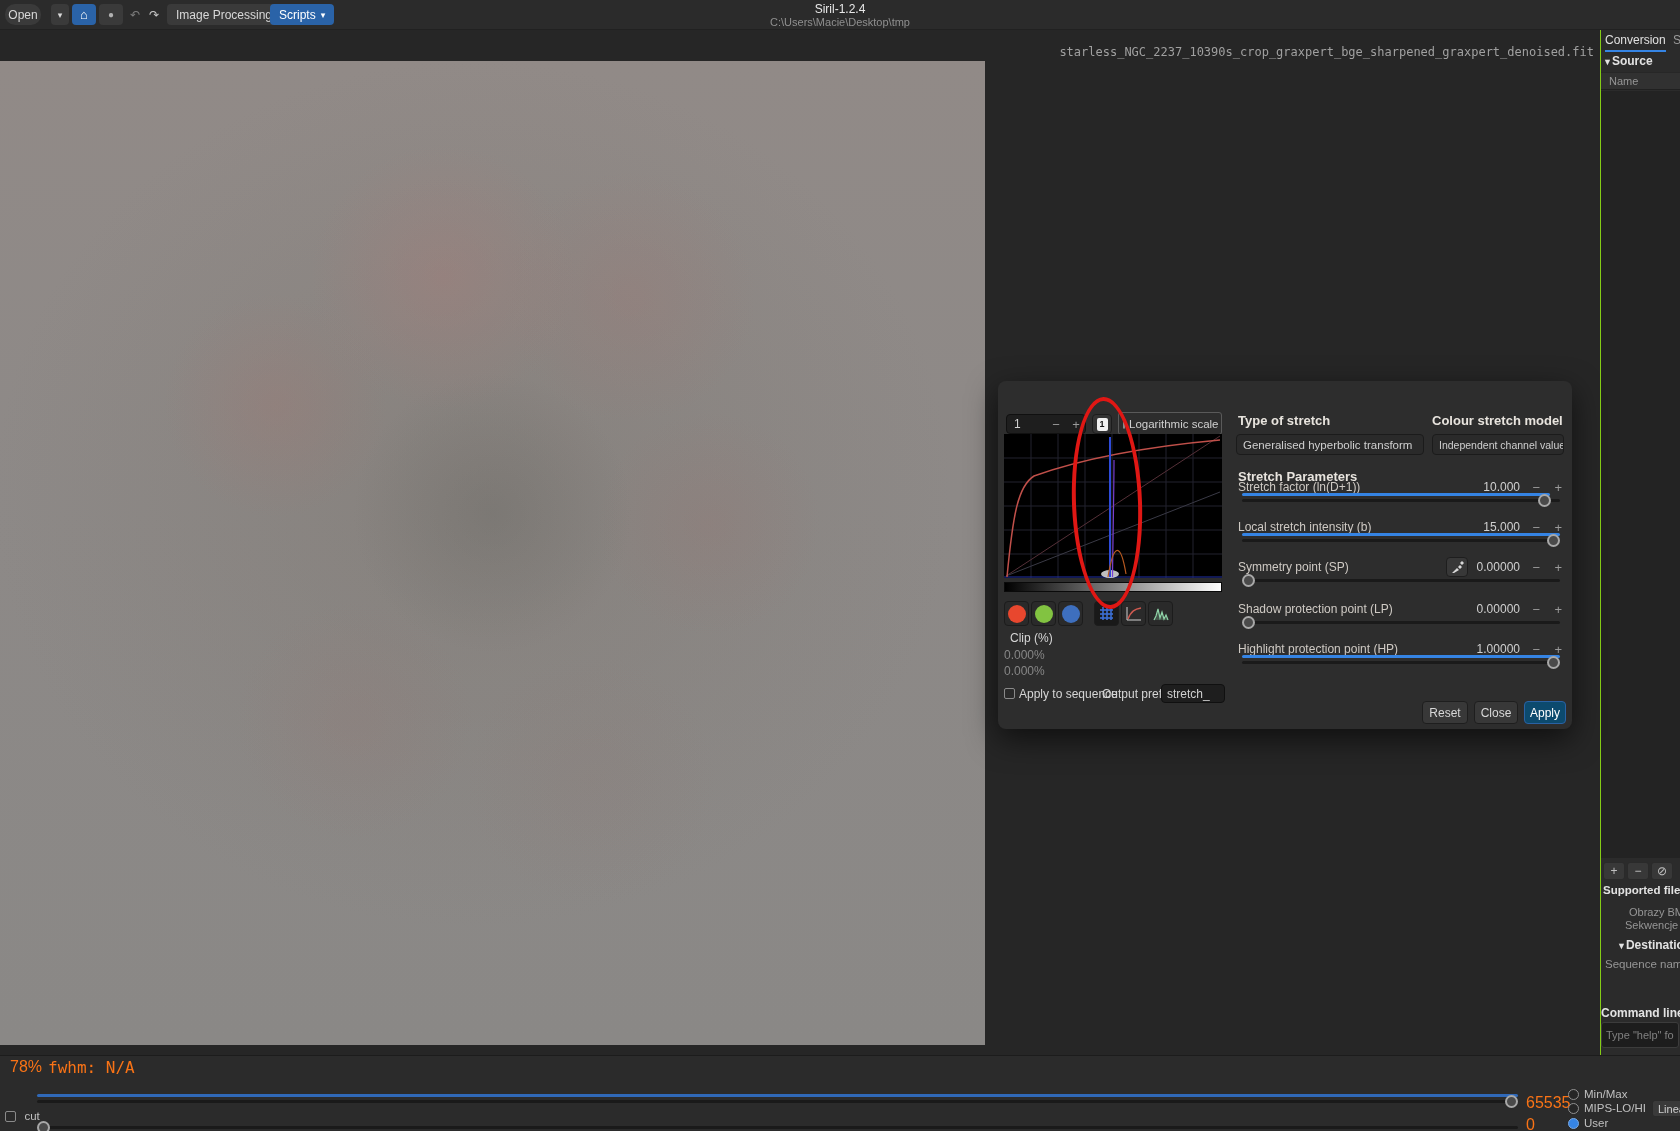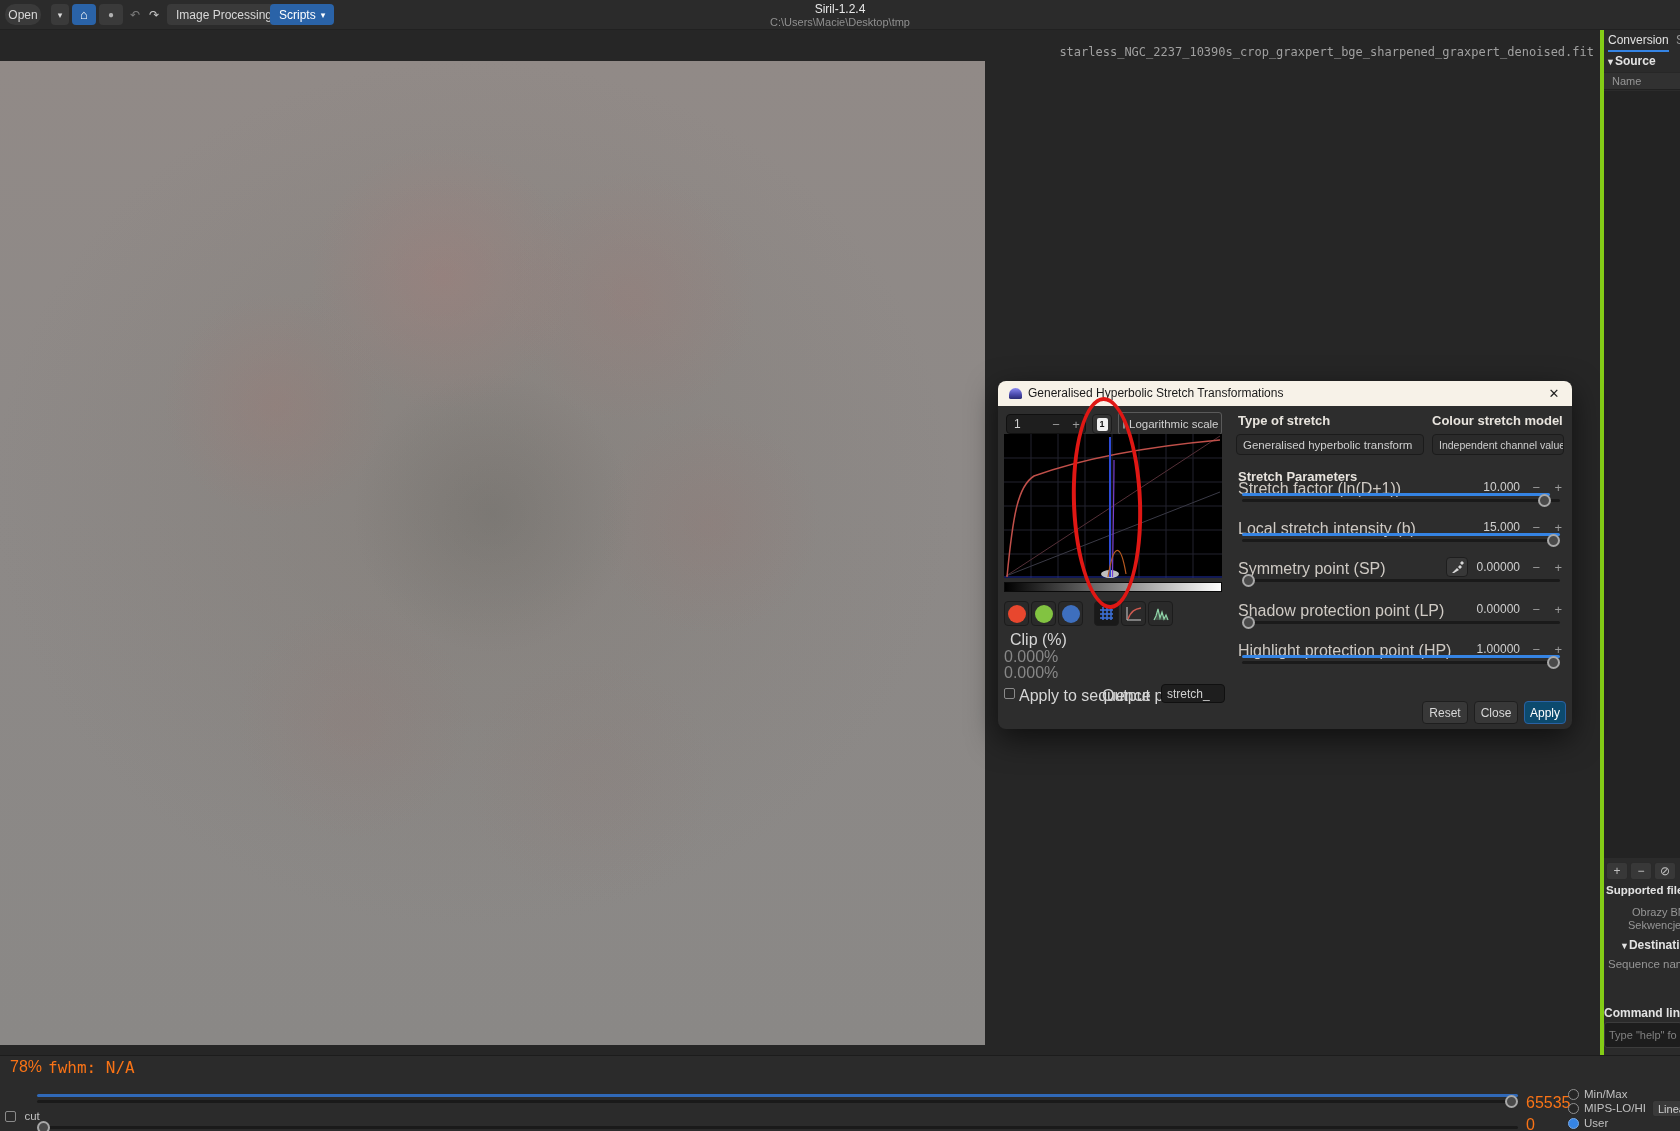--- a/index.html
+++ b/index.html
@@ -33,21 +33,21 @@
       radial-gradient(circle 190px at 45% 22%, rgba(170,122,118,0.33), rgba(170,122,118,0) 70%),
       radial-gradient(circle 160px at 28% 35%, rgba(162,118,112,0.28), rgba(162,118,112,0) 70%),
       radial-gradient(circle 180px at 64% 24%, rgba(160,118,114,0.26), rgba(160,118,114,0) 70%),
       radial-gradient(circle 160px at 72% 47%, rgba(152,112,108,0.20), rgba(152,112,108,0) 70%),
       radial-gradient(circle 170px at 36% 67%, rgba(150,116,112,0.18), rgba(150,116,112,0) 70%),
       radial-gradient(circle 180px at 60% 73%, rgba(142,118,114,0.15), rgba(142,118,114,0) 70%),
       radial-gradient(ellipse 640px 580px at 48% 44%, rgba(128,122,116,0.5), rgba(128,122,116,0) 75%),
       linear-gradient(180deg, #918a87 0%, #8d8987 45%, #8a8886 100%);}
 
   
-  .sidebar{left:1600px;top:30px;width:80px;height:1025px;background:#2b2b2b;border-left:4px solid #84cc16;overflow:hidden;}
+  .sidebar{left:1600px;top:30px;width:80px;height:1025px;background:#2b2b2b;border-left:1px solid #84cc16;overflow:hidden;}
   .sbtab{position:absolute;font-size:12px;color:#9a9a9a;white-space:nowrap;}
   .sbtab.active{color:#e0e0e0;border-bottom:2px solid #3584e4;padding-bottom:3px;}
   .sbhead{position:absolute;font-size:12px;font-weight:bold;color:#e2e2e2;white-space:nowrap;}
   .sbdim{position:absolute;font-size:11px;color:#969696;white-space:nowrap;}
   .namerow{position:absolute;left:0;top:42px;width:80px;height:18px;background:#313131;border-top:1px solid #272727;border-bottom:1px solid #202020;}
   .listarea{position:absolute;left:0;top:61px;width:80px;height:767px;background:#232323;}
   .sbbtn{position:absolute;width:22px;height:18px;background:#383838;border:1px solid #2a2a2a;border-radius:3px;
          color:#c0c0c0;font-size:12px;display:flex;align-items:center;justify-content:center;}
   .cmdinput{position:absolute;background:#1d1d1d;border:1px solid #3c3c3c;border-radius:3px;color:#808080;
             font-size:11px;padding:4px 4px;width:78px;height:26px;}
@@ -75,21 +75,21 @@
 
   
   .dialog{left:998px;top:381px;width:574px;height:348px;background:#2d2d2d;border-radius:8px;
           box-shadow:0 10px 30px rgba(0,0,0,0.6);z-index:20;}
   .dtitlebar{position:absolute;left:0;top:0;width:100%;height:25px;background:#f7f2e8;border-radius:8px 8px 0 0;}
   .dtitle{position:absolute;left:30px;top:5px;font-size:12px;color:#1a1a1a;}
   .dicon{position:absolute;left:11px;top:7px;width:13px;height:11px;border-radius:7px 7px 2px 2px;
          background:linear-gradient(180deg,#8b89f0 0%,#4a4aac 60%,#2c2c74 100%);}
   .dclose{position:absolute;right:10px;top:4px;width:16px;height:16px;font-size:13px;color:#222;
           display:flex;align-items:center;justify-content:center;}
-  .dlabel{position:absolute;font-size:16px;color:#cfcac4;white-space:nowrap;}
+  .dlabel{position:absolute;font-size:12px;color:#cfcac4;white-space:nowrap;}
   .dbold{position:absolute;font-size:13px;font-weight:bold;color:#e8e4de;white-space:nowrap;}
   .entry{position:absolute;background:#1e1e1e;border:1px solid #101010;border-radius:4px;color:#d0d0d0;font-size:12px;}
   .spinbtn{position:absolute;color:#9a9a9a;font-size:13px;width:14px;text-align:center;}
   .combo{position:absolute;background:#2a2a2a;border:1px solid #1b1b1b;border-radius:4px;color:#cfcfcf;
          font-size:11.5px;display:flex;align-items:center;padding:0 6px;white-space:nowrap;overflow:hidden;}
   .combo .caret{margin-left:auto;font-size:9px;color:#9a9a9a;}
   .histwrap{position:absolute;left:6px;top:53px;width:218px;height:144px;background:#000;}
   .gradbar{position:absolute;left:6px;top:201px;width:218px;height:10px;border:1px solid #0a0a0a;
            background:linear-gradient(to right,#000,#fff);}
   .togbtn{position:absolute;top:220px;width:25px;height:25px;background:#2a2a2a;border:1px solid #1c1c1c;border-radius:4px;
@@ -202,25 +202,20 @@
     <div class="radio" style="left:1568px;top:47px;"></div>
     <div class="rlabel" style="left:1584px;top:46px;">MIPS-LO/HI</div>
     <div class="linearsel" style="left:1652px;top:44px;width:46px;height:17px;">
       <span>Linear</span>
     </div>
     <div class="radio sel" style="left:1568px;top:62px;"></div>
     <div class="rlabel" style="left:1584px;top:61px;">User</div>
   </div>
 
   <div class="abs dialog">
-    <div class="dtitlebar">
-      <div class="dicon"></div>
-      <div class="dtitle">Generalised Hyperbolic Stretch Transformations</div>
-      <div class="dclose">✕</div>
-    </div>
 
     <div class="entry" style="left:8px;top:33px;width:80px;height:20px;">
       <span style="position:absolute;left:7px;top:2px;">1</span>
       <span class="spinbtn" style="right:22px;top:2px;">−</span>
       <span class="spinbtn" style="right:2px;top:2px;">+</span>
     </div>
     <div style="position:absolute;left:94px;top:33px;width:20px;height:20px;background:#333;border:1px solid #1c1c1c;border-radius:4px;display:flex;align-items:center;justify-content:center;">
       <span style="display:inline-block;width:11px;height:13px;background:#f0f0f0;border-radius:2px;color:#111;font-size:9px;font-weight:bold;text-align:center;line-height:13px;">1</span>
     </div>
     <div class="logframe">

